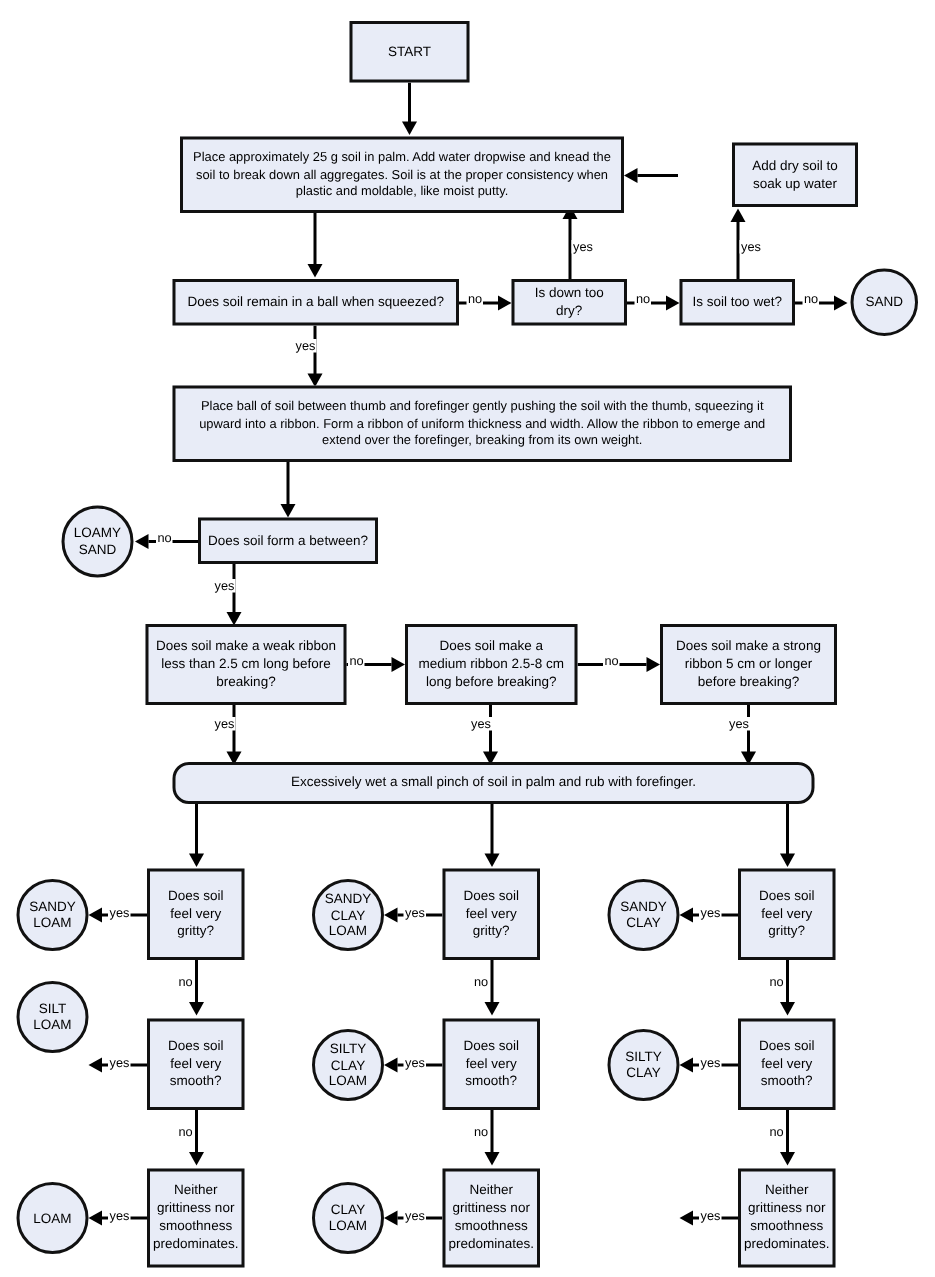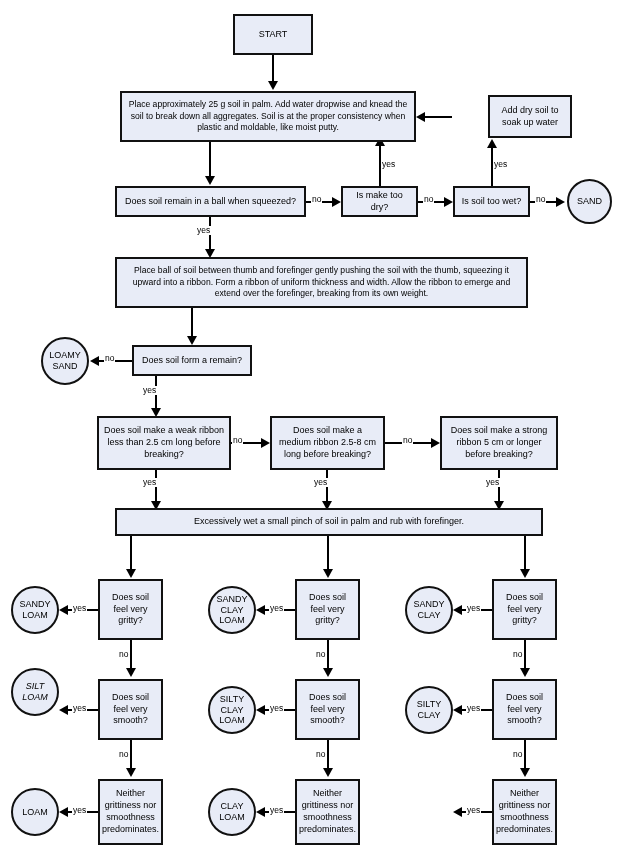--- a/index.html
+++ b/index.html
@@ -107,21 +107,21 @@
 
   <div class="edge v" style="left:209px; top:142px; height:35px;"></div>
   <div class="arrow down" style="left:205px; top:176px;"></div>
 
   <div class="node" style="left:115px; top:186px; width:191px; height:31px;">Does soil remain in a ball when squeezed?</div>
 
   <div class="edge h" style="left:306px; top:201px; width:26px;"></div>
   <div class="elabel" style="left:311px; top:195px;">no</div>
   <div class="arrow right" style="left:332px; top:197px;"></div>
 
-  <div class="node" style="left:341px; top:186px; width:77px; height:31px;">Is make too dry?</div>
+  <div class="node" style="left:341px; top:186px; width:77px; height:31px;">Is down too dry?</div>
   <div class="edge v" style="left:379px; top:143px; height:43px;"></div>
   <div class="arrow up" style="left:375px; top:137px;"></div>
   <div class="elabel" style="left:381px; top:160px;">yes</div>
 
   <div class="edge h" style="left:418px; top:201px; width:26px;"></div>
   <div class="elabel" style="left:423px; top:195px;">no</div>
   <div class="arrow right" style="left:444px; top:197px;"></div>
 
   <div class="node" style="left:453px; top:186px; width:77px; height:31px;">Is soil too wet?</div>
   <div class="edge v" style="left:491px; top:145px; height:41px;"></div>
@@ -135,21 +135,21 @@
 
   <div class="edge v" style="left:209px; top:217px; height:33px;"></div>
   <div class="elabel" style="left:196px; top:226px;">yes</div>
   <div class="arrow down" style="left:205px; top:249px;"></div>
 
   <div class="node wide-text" style="left:115px; top:257px; width:413px; height:51px;">Place ball of soil between thumb and forefinger gently pushing the soil with the thumb, squeezing it upward into a ribbon. Form a ribbon of uniform thickness and width. Allow the ribbon to emerge and extend over the forefinger, breaking from its own weight.</div>
 
   <div class="edge v" style="left:191px; top:308px; height:30px;"></div>
   <div class="arrow down" style="left:187px; top:336px;"></div>
 
-  <div class="node" style="left:132px; top:345px; width:120px; height:31px;">Does soil form a remain?</div>
+  <div class="node" style="left:132px; top:345px; width:120px; height:31px;">Does soil form a between?</div>
   <div class="edge h" style="left:99px; top:360px; width:33px;"></div>
   <div class="elabel" style="left:104px; top:354px;">no</div>
   <div class="arrow left" style="left:90px; top:356px;"></div>
   <div class="terminal" style="left:41px; top:337px; width:48px; height:48px;">LOAMY SAND</div>
 
   <div class="edge v" style="left:155px; top:376px; height:33px;"></div>
   <div class="elabel" style="left:142px; top:386px;">yes</div>
   <div class="arrow down" style="left:151px; top:408px;"></div>
 
   <div class="node" style="left:97px; top:416px; width:134px; height:54px;">Does soil make a weak ribbon less than 2.5 cm long before breaking?</div>
@@ -169,21 +169,21 @@
   <div class="arrow down" style="left:151px; top:501px;"></div>
 
   <div class="edge v" style="left:326px; top:470px; height:32px;"></div>
   <div class="elabel" style="left:313px; top:478px;">yes</div>
   <div class="arrow down" style="left:322px; top:501px;"></div>
 
   <div class="edge v" style="left:498px; top:470px; height:32px;"></div>
   <div class="elabel" style="left:485px; top:478px;">yes</div>
   <div class="arrow down" style="left:494px; top:501px;"></div>
 
-  <div class="node" style="left:115px; top:508px; width:428px; height:28px;">Excessively wet a small pinch of soil in palm and rub with forefinger.</div>
+  <div class="node" style="left:115px; top:508px; width:428px; height:28px;border-radius:11px;">Excessively wet a small pinch of soil in palm and rub with forefinger.</div>
 
   <div class="edge v" style="left:130px; top:536px; height:34px;"></div>
   <div class="arrow down" style="left:126px; top:569px;"></div>
   <div class="edge v" style="left:327px; top:536px; height:34px;"></div>
   <div class="arrow down" style="left:323px; top:569px;"></div>
   <div class="edge v" style="left:524px; top:536px; height:34px;"></div>
   <div class="arrow down" style="left:520px; top:569px;"></div>
 
   <div class="node" style="left:98px; top:579px; width:65px; height:61px;">Does soil feel very gritty?</div>
   <div class="edge h" style="left:68px; top:609px; width:30px;"></div>
@@ -192,21 +192,21 @@
   <div class="terminal" style="left:11px; top:586px; width:48px; height:48px;">SANDY LOAM</div>
 
   <div class="edge v" style="left:130px; top:640px; height:29px;"></div>
   <div class="elabel" style="left:118px; top:650px;">no</div>
   <div class="arrow down" style="left:126px; top:668px;"></div>
 
   <div class="node" style="left:98px; top:679px; width:65px; height:61px;">Does soil feel very smooth?</div>
   <div class="edge h" style="left:68px; top:709px; width:30px;"></div>
   <div class="elabel" style="left:72px; top:704px;">yes</div>
   <div class="arrow left" style="left:59px; top:705px;"></div>
-  <div class="terminal" style="left:11px; top:668px; width:48px; height:48px;font-style:italic;">SILT LOAM</div>
+  <div class="terminal" style="left:11px; top:654px; width:48px; height:48px;">SILT LOAM</div>
 
   <div class="edge v" style="left:130px; top:740px; height:29px;"></div>
   <div class="elabel" style="left:118px; top:750px;">no</div>
   <div class="arrow down" style="left:126px; top:768px;"></div>
 
   <div class="node" style="left:98px; top:779px; width:65px; height:66px;">Neither grittiness nor smoothness predominates.</div>
   <div class="edge h" style="left:68px; top:811px; width:30px;"></div>
   <div class="elabel" style="left:72px; top:806px;">yes</div>
   <div class="arrow left" style="left:59px; top:807px;"></div>
   <div class="terminal" style="left:11px; top:788px; width:48px; height:48px;">LOAM</div>

